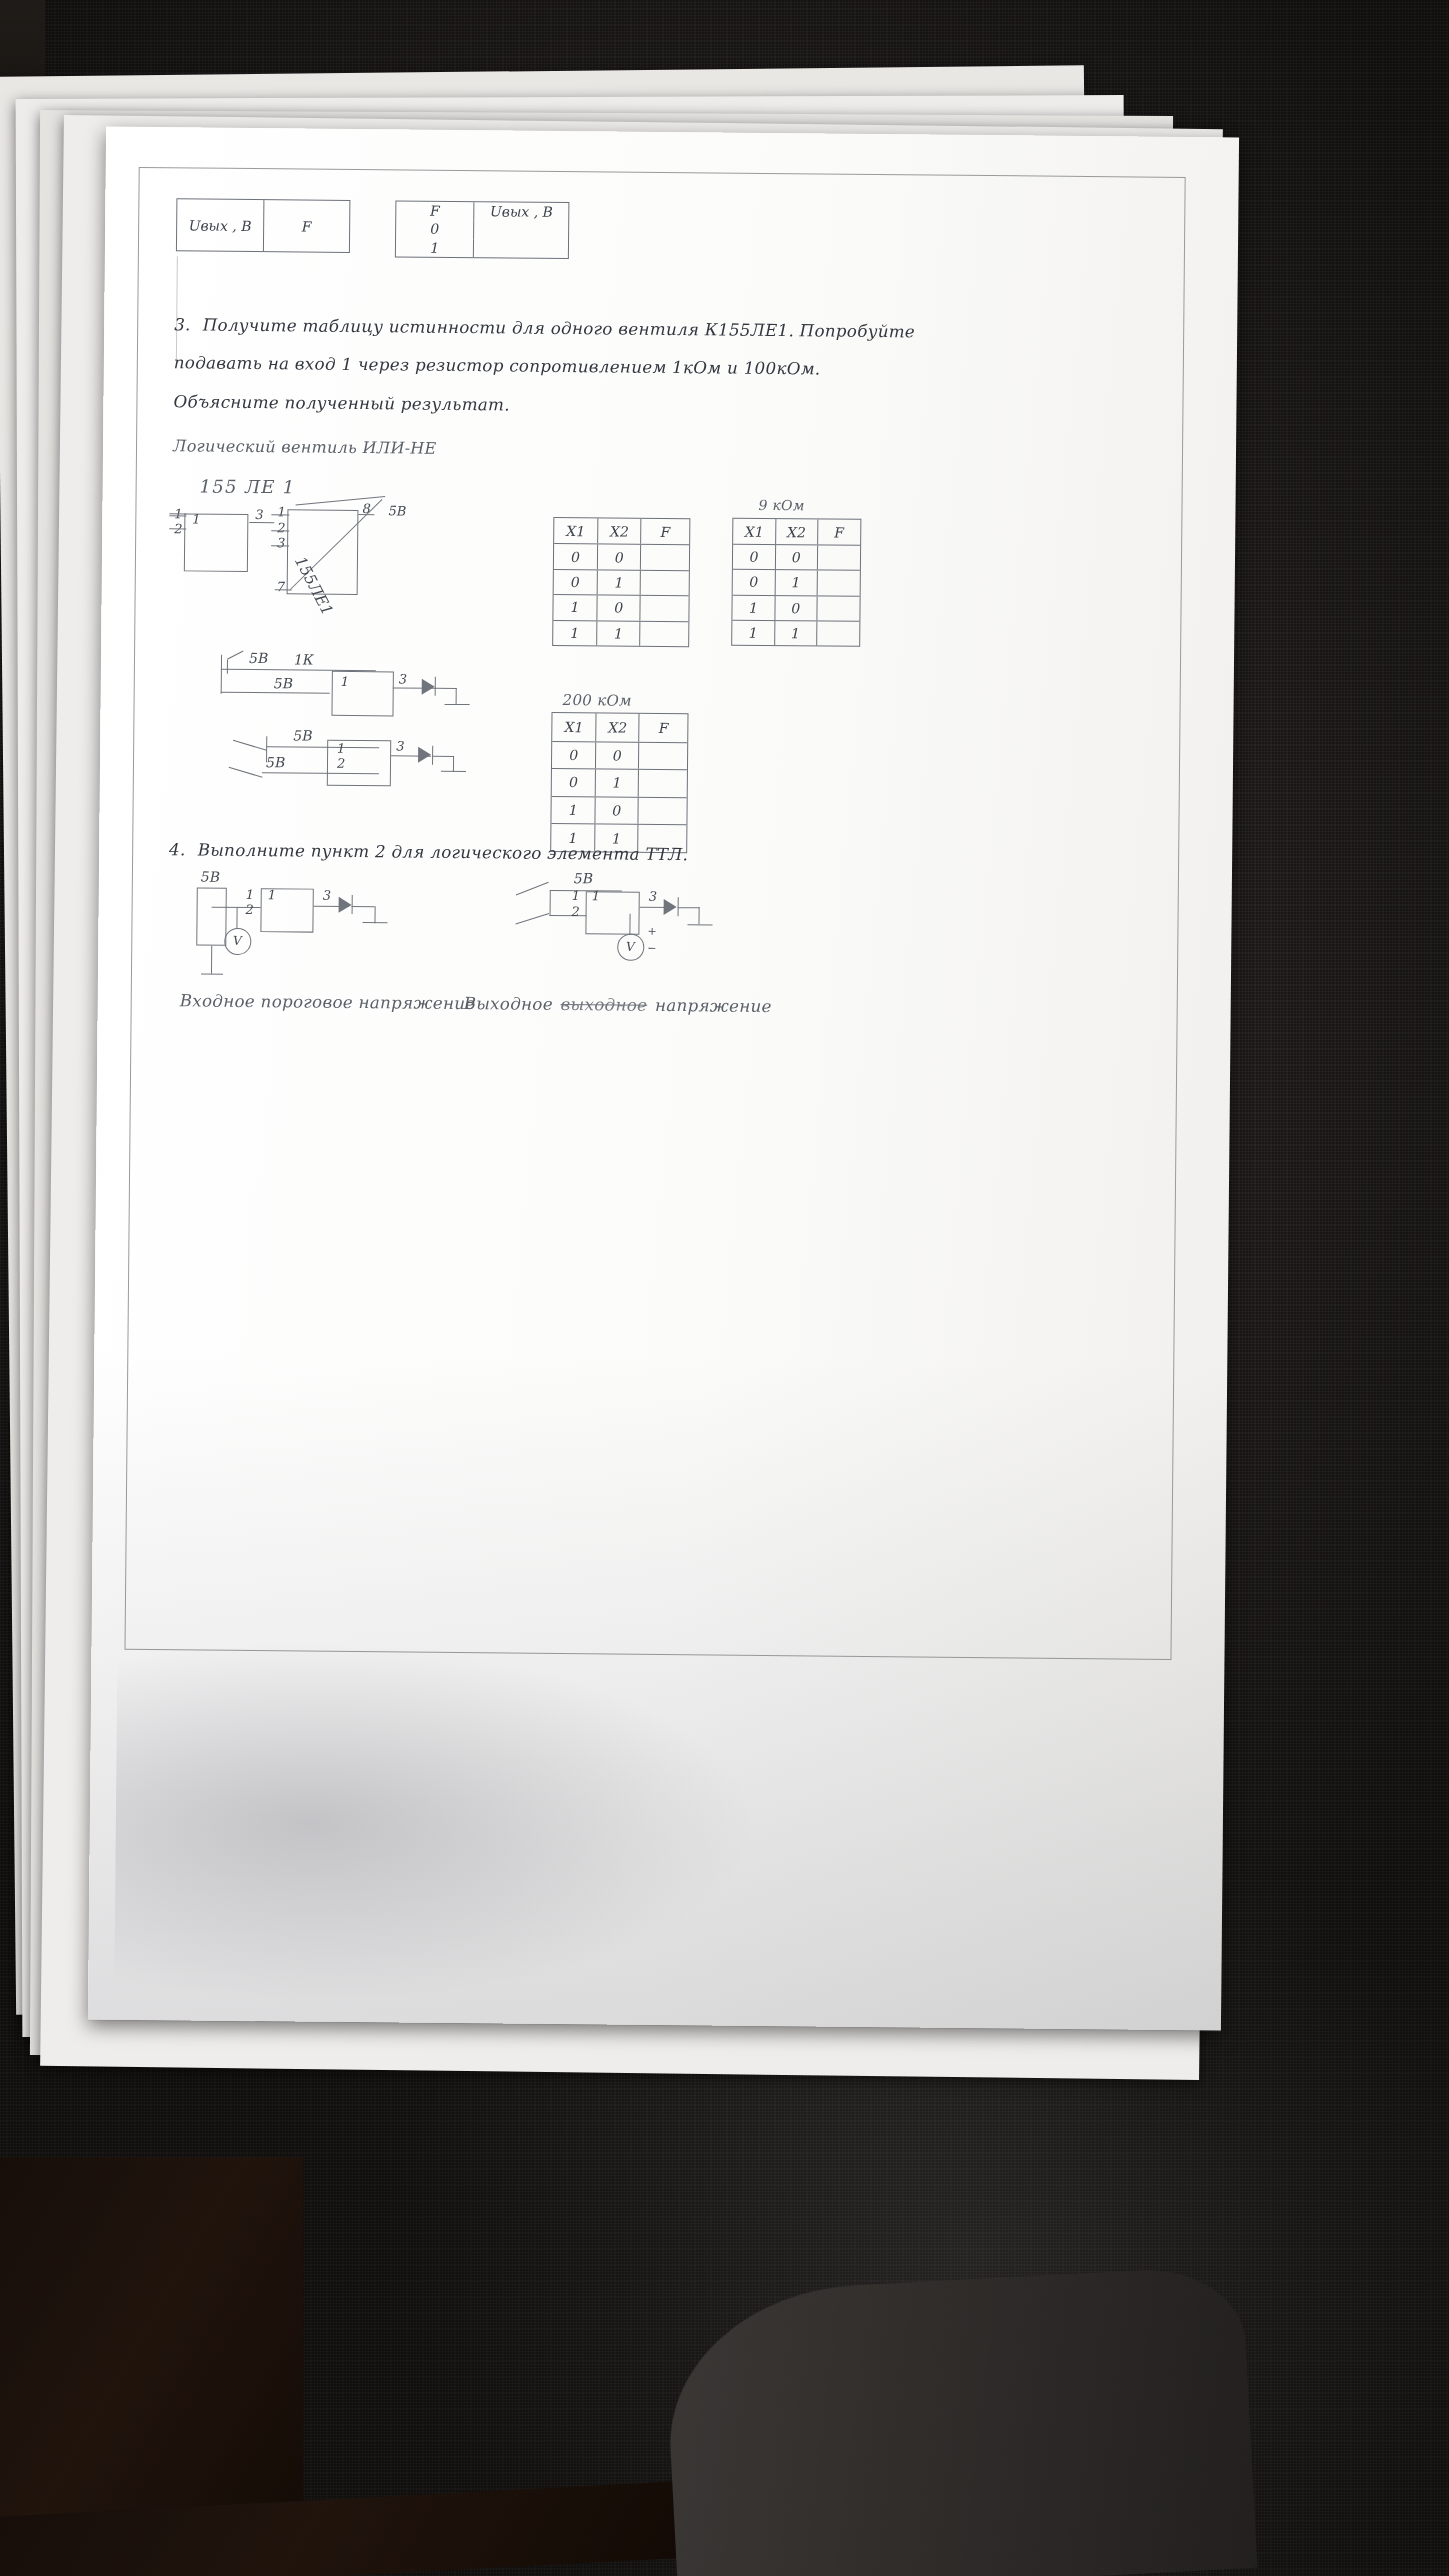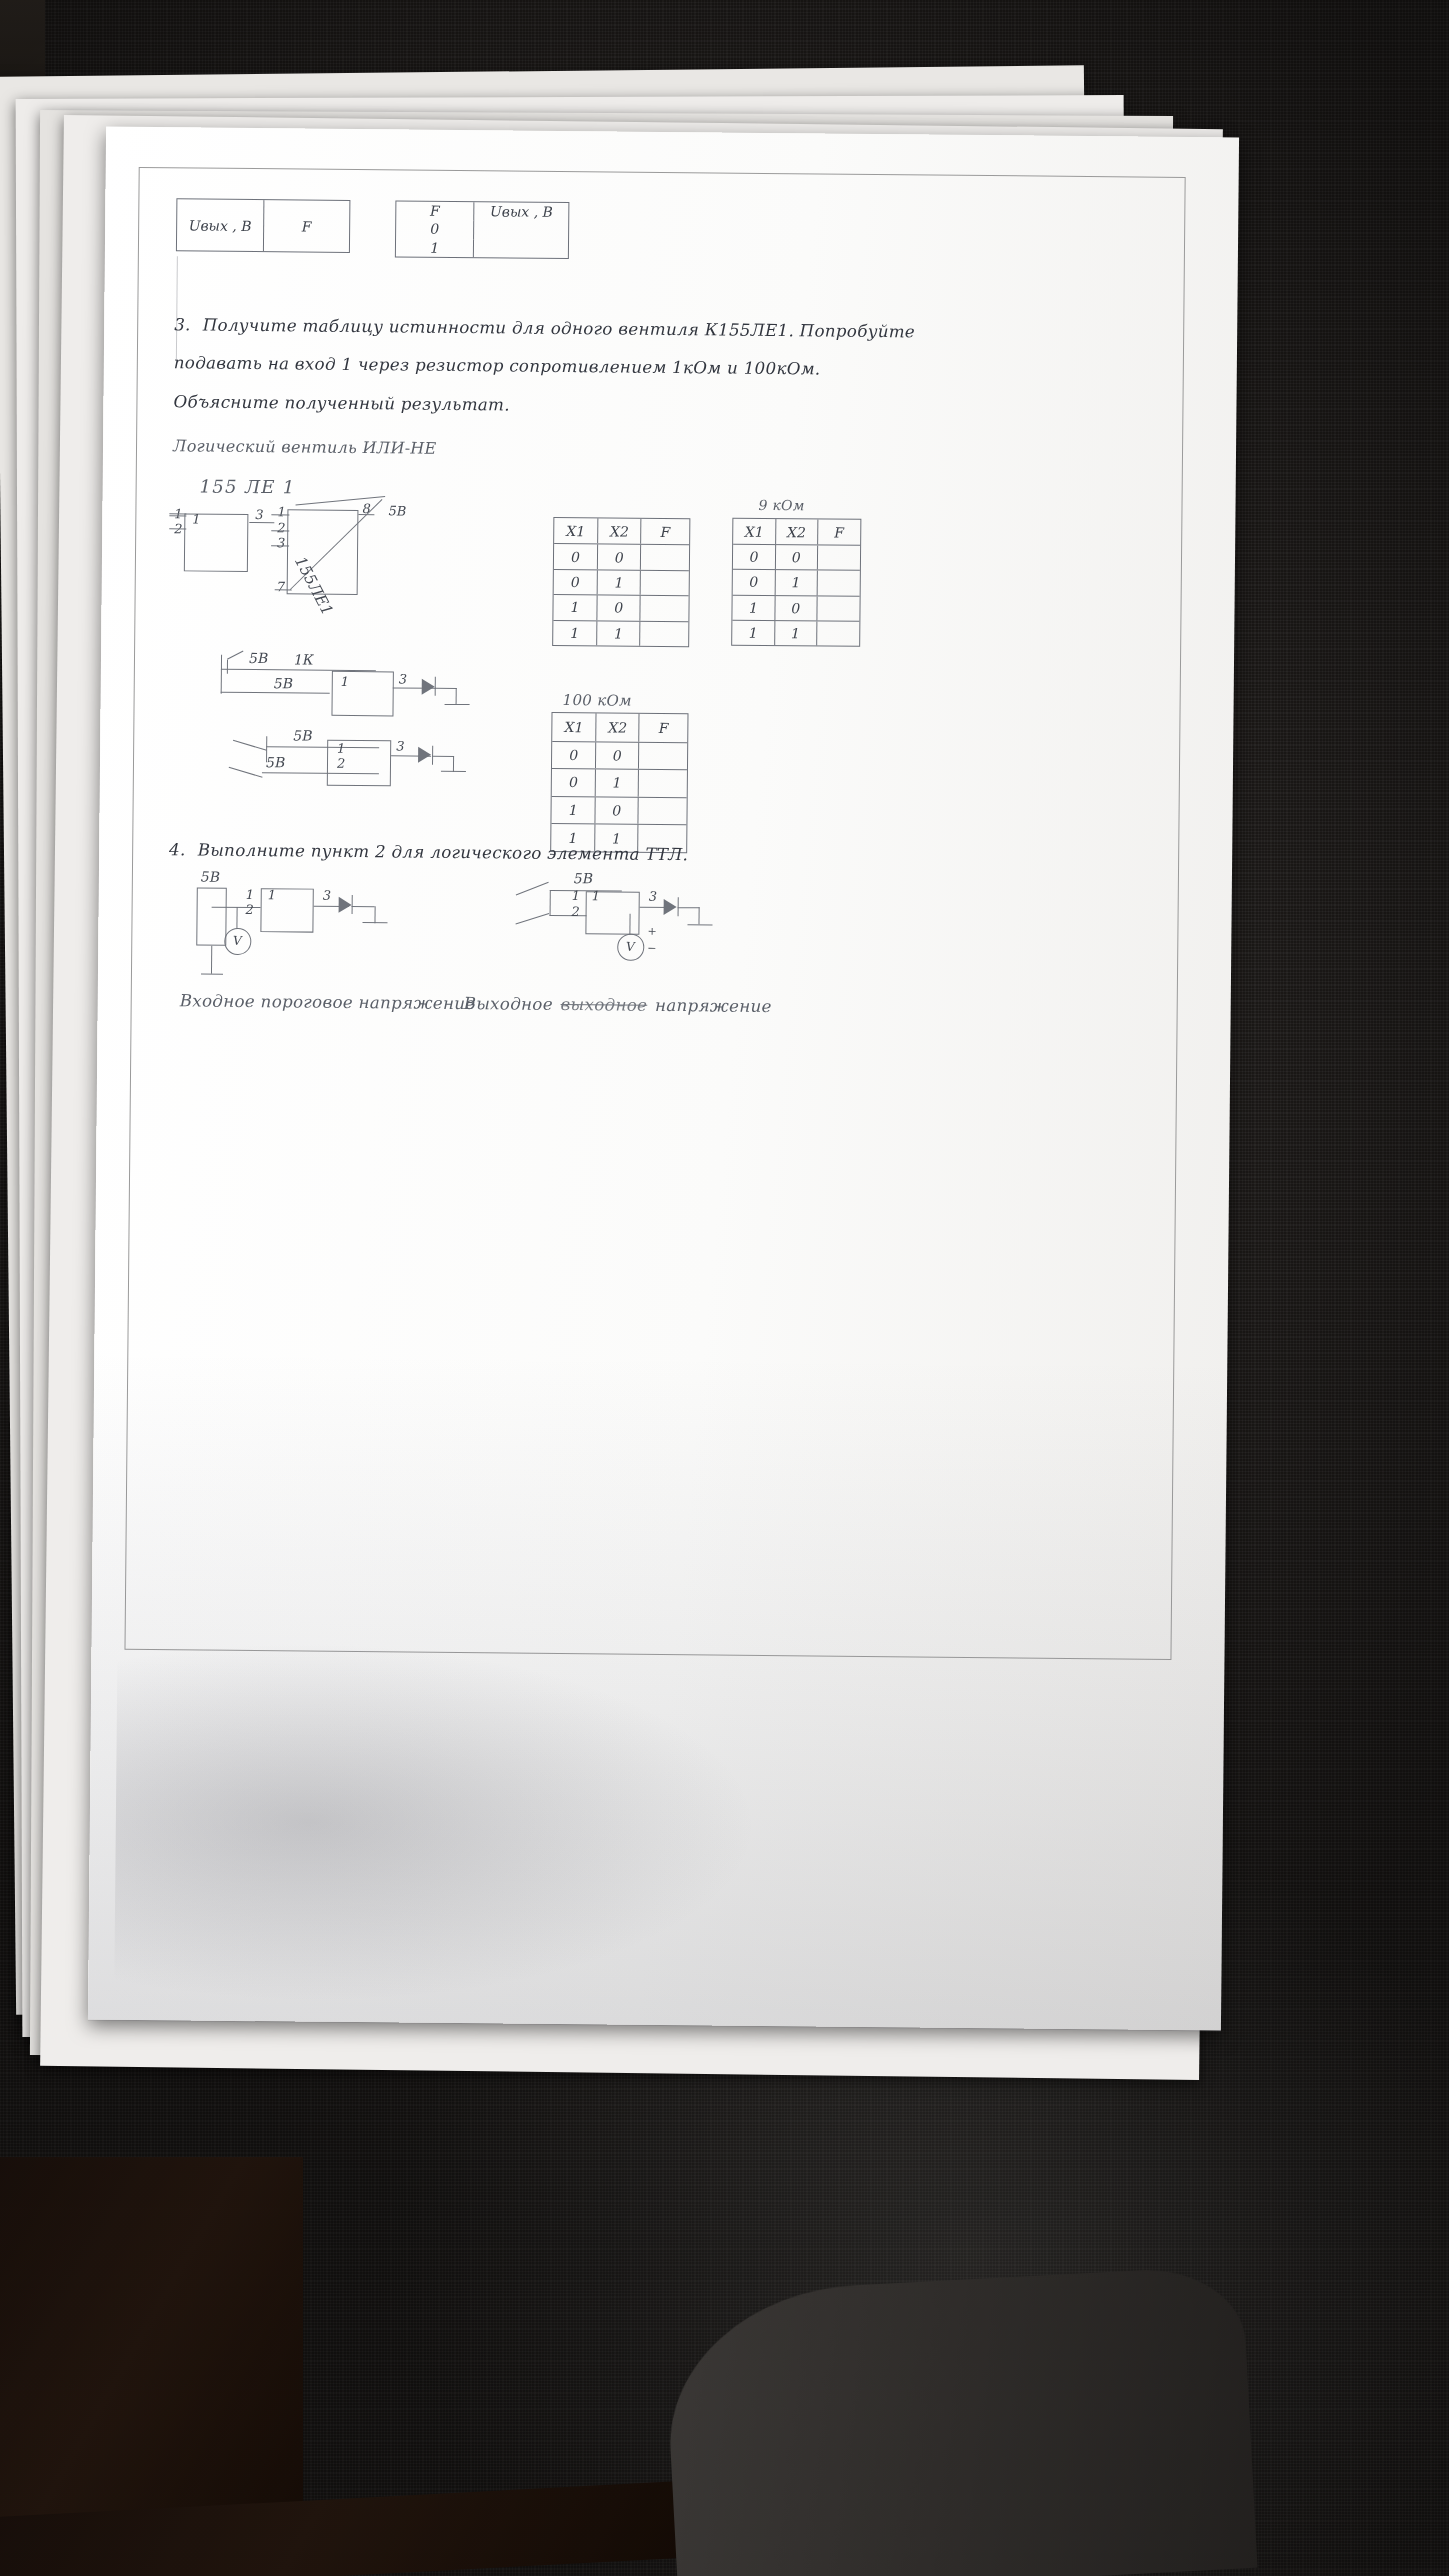--- a/index.html
+++ b/index.html
@@ -292,21 +292,21 @@
       <div class="cell" style="width:33%;">0</div>
       <div class="cell" style="width:34%;"></div>
     </div>
     <div class="row" style="height:20%">
       <div class="cell" style="width:33%;">1</div>
       <div class="cell" style="width:33%;">1</div>
       <div class="cell" style="width:34%;"></div>
     </div>
   </div>
 
-  <div class="hw pencil" style="left:462px; top:560px; font-size:15px;">100 кОм</div>
+  <div class="hw pencil" style="left:462px; top:560px; font-size:15px;">200 кОм</div>
   <div class="tbl" style="left:451px; top:581px; width:137px; height:140px;">
     <div class="row" style="height:20%">
       <div class="cell" style="width:32%;">X1</div>
       <div class="cell" style="width:32%;">X2</div>
       <div class="cell" style="width:36%;">F</div>
     </div>
     <div class="row" style="height:20%">
       <div class="cell" style="width:32%;">0</div>
       <div class="cell" style="width:32%;">0</div>
       <div class="cell" style="width:36%;"></div>

